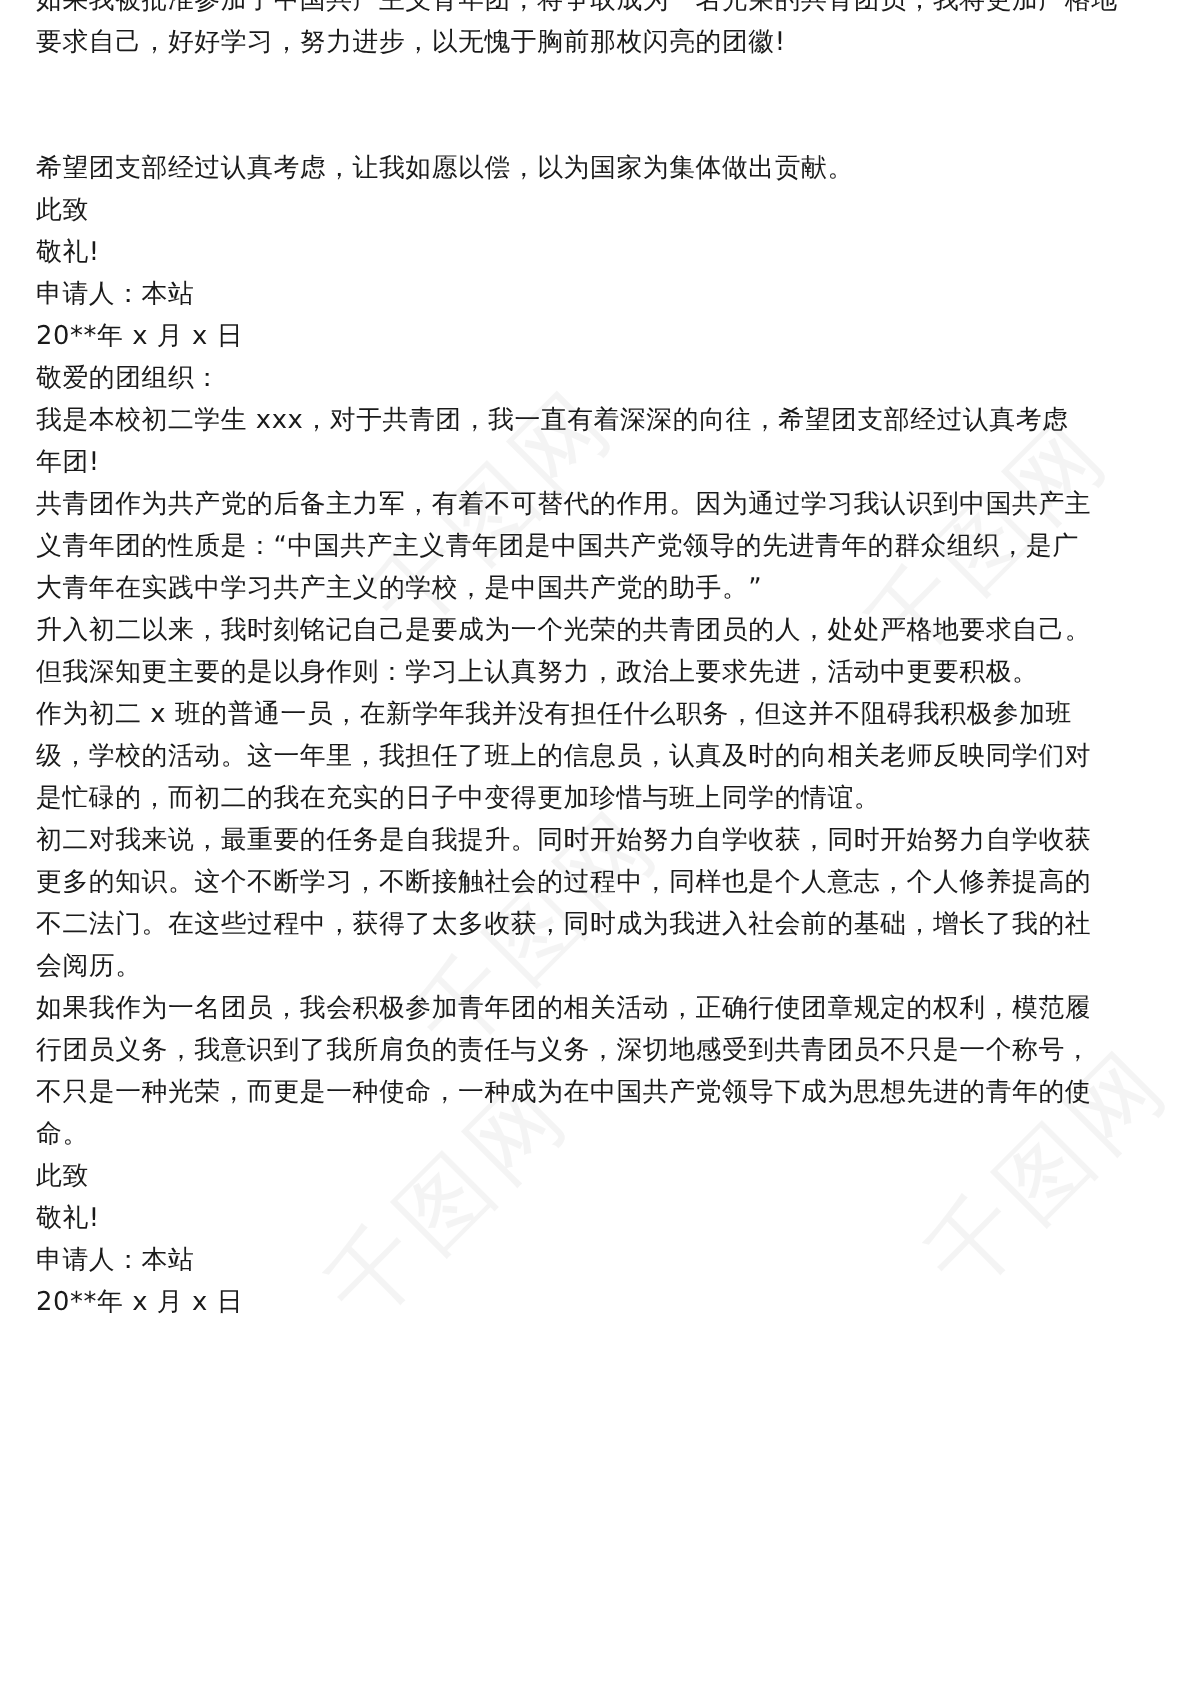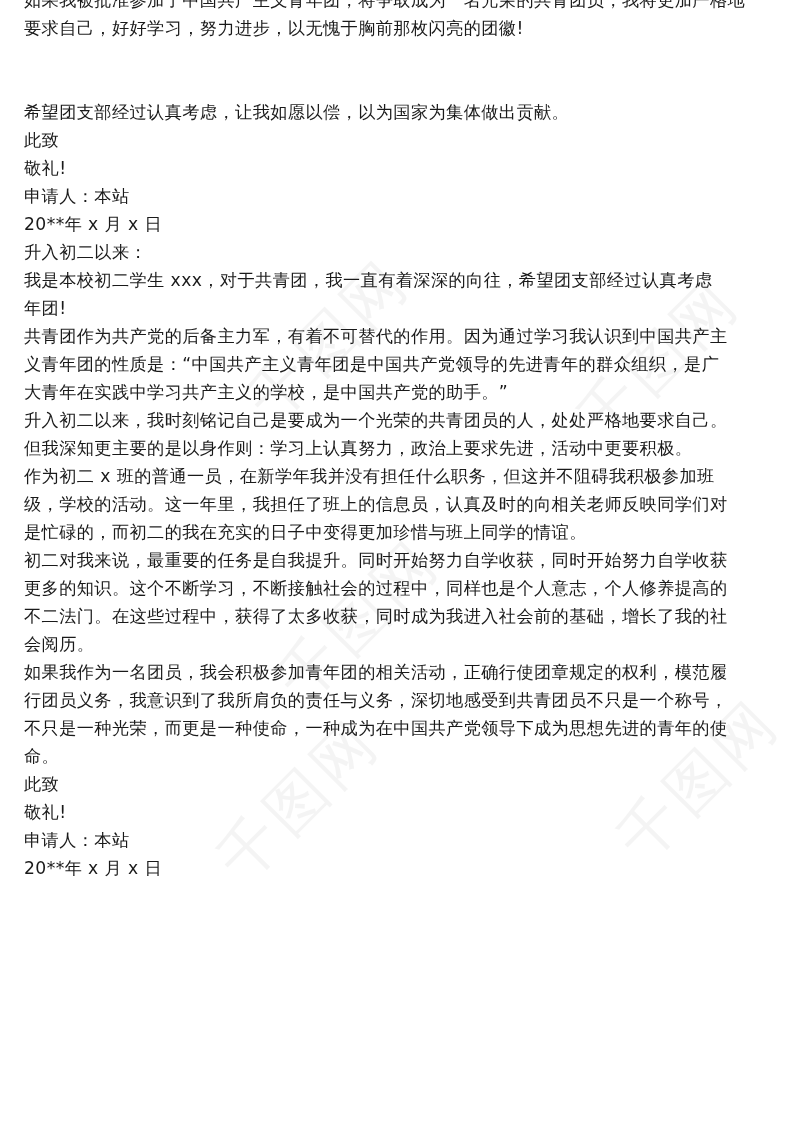--- a/index.html
+++ b/index.html
@@ -65,21 +65,21 @@
       <div class="gap"></div>
       <div class="gap"></div>
       <div class="line">希望团支部经过认真考虑，让我如愿以偿，以为国家为集体做出贡献。</div>
       <div class="line">此致</div>
       <div class="line">敬礼!</div>
       <div class="line">申请人：本站</div>
       <div class="line">20**年 x 月 x 日</div>
     </div>
 
     <div>
-      <div class="line">升入初二以来：</div>
+      <div class="line">敬爱的团组织：</div>
 
       <div>
         <div class="line">我是本校初二学生 xxx，对于共青团，我一直有着深深的向往，希望团支部经过认真考虑</div>
         <div class="line">年团!</div>
       </div>
 
       <div>
         <div class="line">共青团作为共产党的后备主力军，有着不可替代的作用。因为通过学习我认识到中国共产主</div>
         <div class="line">义青年团的性质是：“中国共产主义青年团是中国共产党领导的先进青年的群众组织，是广</div>
         <div class="line">大青年在实践中学习共产主义的学校，是中国共产党的助手。”</div>

